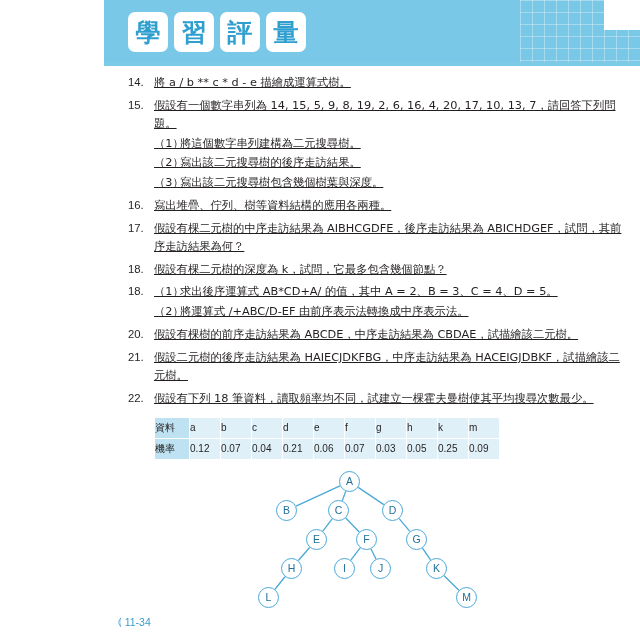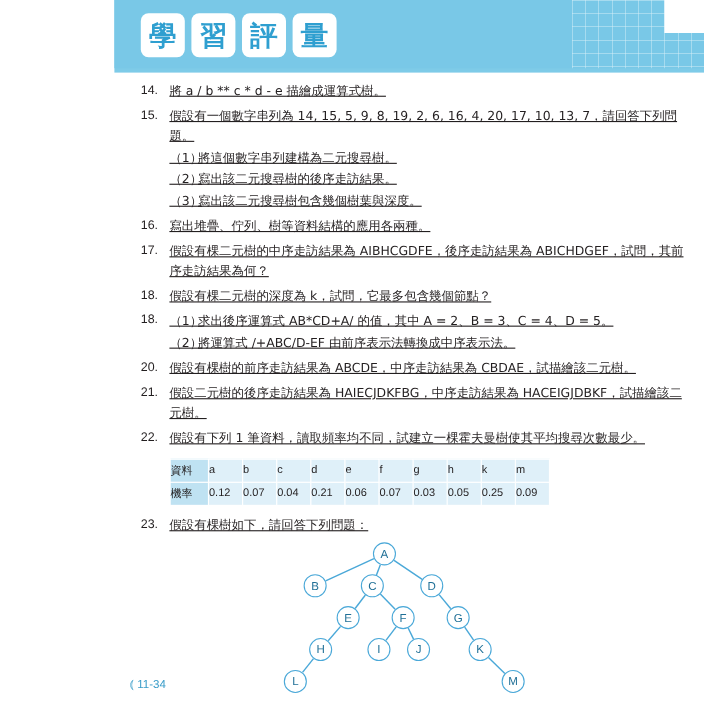--- a/index.html
+++ b/index.html
@@ -263,21 +263,21 @@
       <div class="qtext">假設有棵樹的前序走訪結果為 ABCDE，中序走訪結果為 CBDAE，試描繪該二元樹。</div>
     </div>
 
     <div class="qrow">
       <div class="qnum">21.</div>
       <div class="qtext">假設二元樹的後序走訪結果為 HAIECJDKFBG，中序走訪結果為 HACEIGJDBKF，試描繪該二元樹。</div>
     </div>
 
     <div class="qrow">
       <div class="qnum">22.</div>
-      <div class="qtext">假設有下列 1 筆資料，讀取頻率均不同，試建立一棵霍夫曼樹使其平均搜尋次數最少。</div>
+      <div class="qtext">假設有下列 18 筆資料，讀取頻率均不同，試建立一棵霍夫曼樹使其平均搜尋次數最少。</div>
     </div>
 
     <div class="tbl-wrap">
       <table class="data">
         <tbody>
             <tr>
           <td class="head">資料</td>
           <td>a</td>
           <td>b</td>
           <td>c</td>
@@ -299,24 +299,20 @@
           <td>0.07</td>
           <td>0.03</td>
           <td>0.05</td>
           <td>0.25</td>
           <td>0.09</td>
         </tr>
       </tbody>
         </table>
     </div>
 
-    <div class="qrow">
-      <div class="qnum">23.</div>
-      <div class="qtext">假設有棵樹如下，請回答下列問題：</div>
-    </div>
 
     <div class="tree-wrap" id="tree">
       <svg id="tree-edges">
           <line x1="185.96200017045288" y1="16.890507858045495" x2="142.03799982954712" y2="37.109492141954505" stroke="#4aa8d8" stroke-width="1.3"></line>
           <line x1="191.77613054173435" y1="22.317474026336726" x2="188.22386945826565" y2="31.682525973663274" stroke="#4aa8d8" stroke-width="1.3"></line>
           <line x1="204.2052573526696" y1="18.37098751691671" x2="229.7947426473304" y2="35.629012483083294" stroke="#4aa8d8" stroke-width="1.3"></line>
           <line x1="178.15394194557058" y1="49.865258344475166" x2="168.84605805442942" y2="62.134741655524834" stroke="#4aa8d8" stroke-width="1.3"></line>
           <line x1="191.79324239384545" y1="49.053715336482796" x2="205.20675760615455" y2="62.946284663517204" stroke="#4aa8d8" stroke-width="1.3"></line>
           <line x1="245.19446099735939" y1="49.58914037180924" x2="255.80553900264061" y2="62.41085962819076" stroke="#4aa8d8" stroke-width="1.3"></line>
           <line x1="155.64413396827064" y1="78.45280459680606" x2="144.35586603172936" y2="91.54719540319394" stroke="#4aa8d8" stroke-width="1.3"></line>

